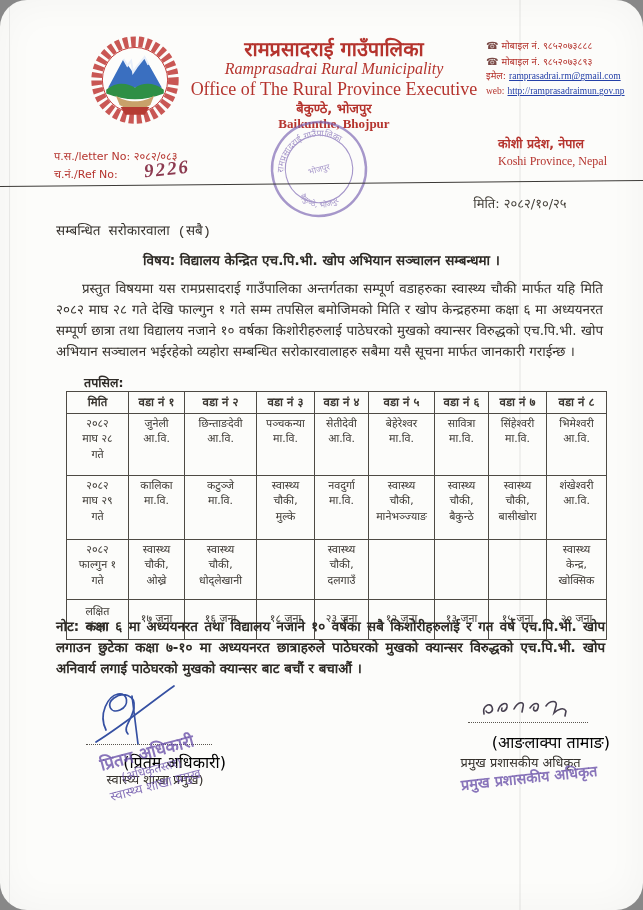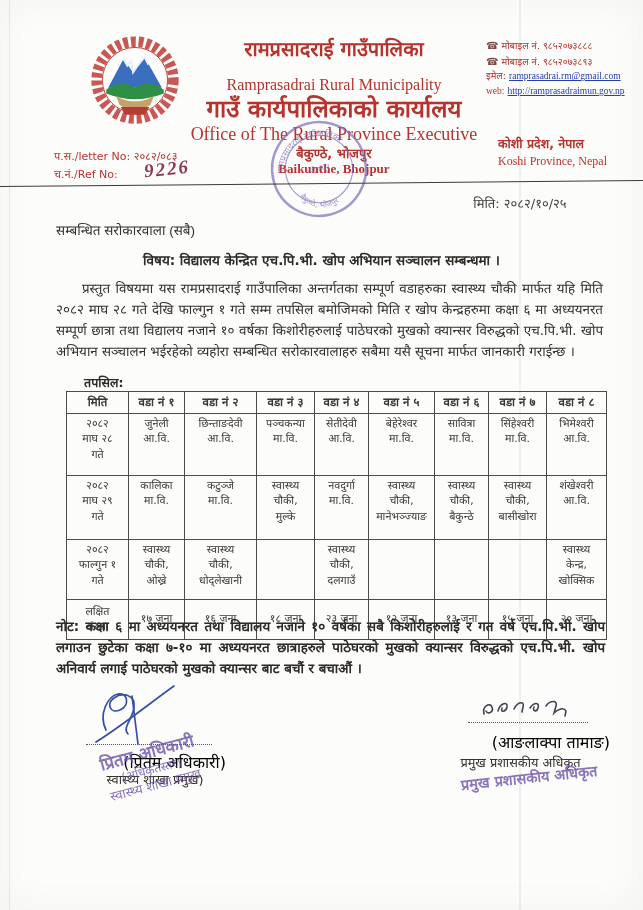--- a/index.html
+++ b/index.html
@@ -1,29 +1,30 @@
 <!DOCTYPE html>
 <html><head>
 <meta charset="utf-8">
 <style>
   html,body{margin:0;padding:0;background:#888;}
   .page{
     position:relative; width:643px; height:910px; margin:0 auto;
     background:#fcfcfa; overflow:hidden;
     font-family:"Liberation Serif","DejaVu Sans",serif; color:#2f2c28;
     box-shadow:inset 0 0 40px rgba(0,0,0,0.04);
+    border-radius:27px;
   }
   .fold{position:absolute;top:0;bottom:0;width:2px;background:rgba(90,90,90,0.07);}
   .fold.f1{left:519px;} .fold.f2{left:9px;width:1px;background:rgba(90,90,90,0.10);}
 
   
   .logo{position:absolute;left:86px;top:34px;width:98px;height:96px;}
   .head-center{position:absolute;left:178px;top:38px;width:312px;text-align:center;color:#b5342e;line-height:1.12;}
   .h-np{font-size:20px;font-weight:600;font-family:"DejaVu Sans",sans-serif;}
-  .h-en{font-size:16px;margin-top:16px;}
+  .h-en{font-size:16px;margin-top:0;font-style:italic;}
   .h-off-np{font-size:24px;font-weight:700;font-family:"DejaVu Sans",sans-serif;margin-top:2px;}
   .h-off-en{font-size:18px;margin-top:1px;}
   .h-place{font-size:13px;font-weight:700;margin-top:3px;font-family:"DejaVu Sans",sans-serif;}
   .h-place-en{font-size:13px;font-weight:700;}
 
   .contact{position:absolute;left:486px;top:38px;width:154px;font-size:9.5px;line-height:1.55;color:#b5342e;font-family:"DejaVu Sans",sans-serif;}
   .contact .row{white-space:nowrap;}
   .contact .glyph{font-size:10px;margin-right:3px;color:#7a4a46;}
   .contact a-like,.lnk{color:#2440a8;text-decoration:underline;font-family:"Liberation Serif",serif;}
   .province{position:absolute;left:498px;top:136px;color:#b5342e;line-height:1.35;}
@@ -36,21 +37,21 @@
     font-style:italic;transform:rotate(-6deg);letter-spacing:2px;
     font-family:"Liberation Serif",serif;font-weight:600;
   }
   .round-stamp{position:absolute;left:268px;top:118px;width:102px;height:102px;opacity:.68;transform:rotate(-14deg);}
 
   .divider{position:absolute;left:-4px;top:183px;width:652px;border-top:1.7px solid #3c3a37;transform:rotate(-0.55deg);}
 
   .dateline{position:absolute;left:430px;top:194px;width:180px;text-align:center;font-size:13px;color:#44403a;font-family:"DejaVu Sans",sans-serif;}
 
   
-  .recipient{position:absolute;left:56px;top:221px;font-size:13.5px;font-family:Liberation Sans, sans-serif;color:#35312c;}
+  .recipient{position:absolute;left:56px;top:221px;font-size:13.5px;font-family:Liberation Mono, monospace;color:#35312c;}
   .subject{position:absolute;left:0;top:251px;width:643px;text-align:center;font-size:13.5px;font-weight:700;font-family:"DejaVu Sans",sans-serif;color:#2e2b26;}
   .bodypara{
     position:absolute;left:56px;top:279px;width:547px;font-size:13.4px;line-height:1.56;
     text-align:justify;text-indent:26px;font-family:"DejaVu Sans",sans-serif;color:#35312c;
   }
   .tapasil{position:absolute;left:84px;top:374px;font-size:12.5px;font-weight:700;font-family:"DejaVu Sans",sans-serif;}
 
   
   table.sched{position:absolute;left:66px;top:391px;width:540px;border-collapse:collapse;table-layout:fixed;}
   table.sched th,table.sched td{
@@ -92,21 +93,20 @@
     <path d="M22,56 L38,26 L48,40 L60,24 L78,56 Z" fill="#3a6fc0"></path>
     <path d="M38,26 L42,33 L46,28 L48,40 L52,34 L60,24 L64,32" fill="none" stroke="#e8effa" stroke-width="2"></path>
     <path d="M20,58 C32,48 44,52 50,56 C58,50 70,50 80,58 L80,62 C60,70 40,70 20,62 Z" fill="#2f8f45"></path>
     <path d="M30,64 C40,72 60,72 70,64 L66,74 C56,80 44,80 34,74 Z" fill="#c8a16a"></path>
     <path d="M35,76 L65,76 L60,84 L40,84 Z" fill="#b53b33"></path>
   </svg>
 
   <div class="head-center">
     <div class="h-np">रामप्रसादराई गाउँपालिका</div>
     <div class="h-en">Ramprasadrai Rural Municipality</div>
-    <div class="h-off-np">गाउँ कार्यपालिकाको कार्यालय</div>
     <div class="h-off-en">Office of The Rural Province Executive</div>
     <div class="h-place">बैकुण्ठे, भोजपुर</div>
     <div class="h-place-en">Baikunthe, Bhojpur</div>
   </div>
 
   <div class="contact">
     <div class="row"><span class="glyph">☎</span><span>मोबाइल नं. ९८५२०७३८८८</span></div>
     <div class="row"><span class="glyph">☎</span><span>मोबाइल नं. ९८५२०७३८९३</span></div>
     <div class="row"><span>इमेल:</span> <span class="lnk">ramprasadrai.rm@gmail.com</span></div>
     <div class="row"><span class="lnk" style="color:#b5342e;text-decoration:none;">web:</span> <span class="lnk">http://ramprasadraimun.gov.np</span></div>

